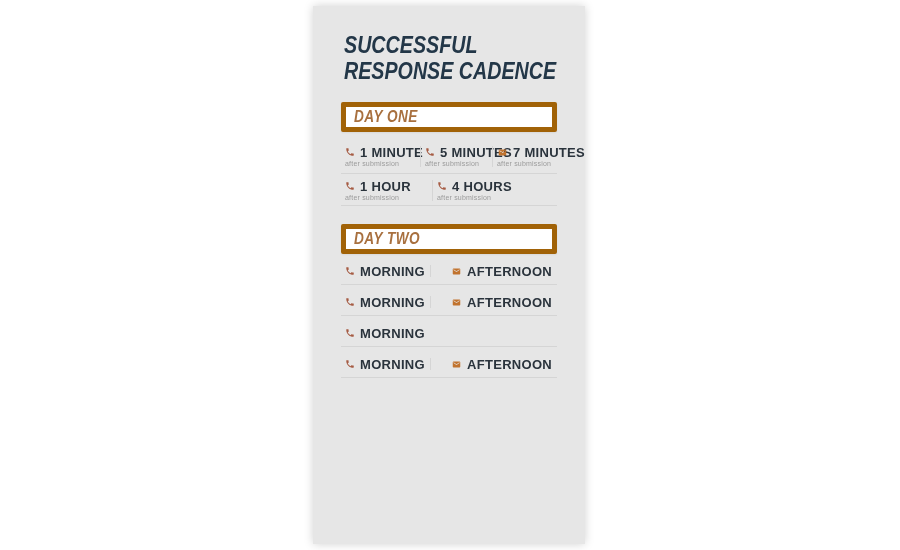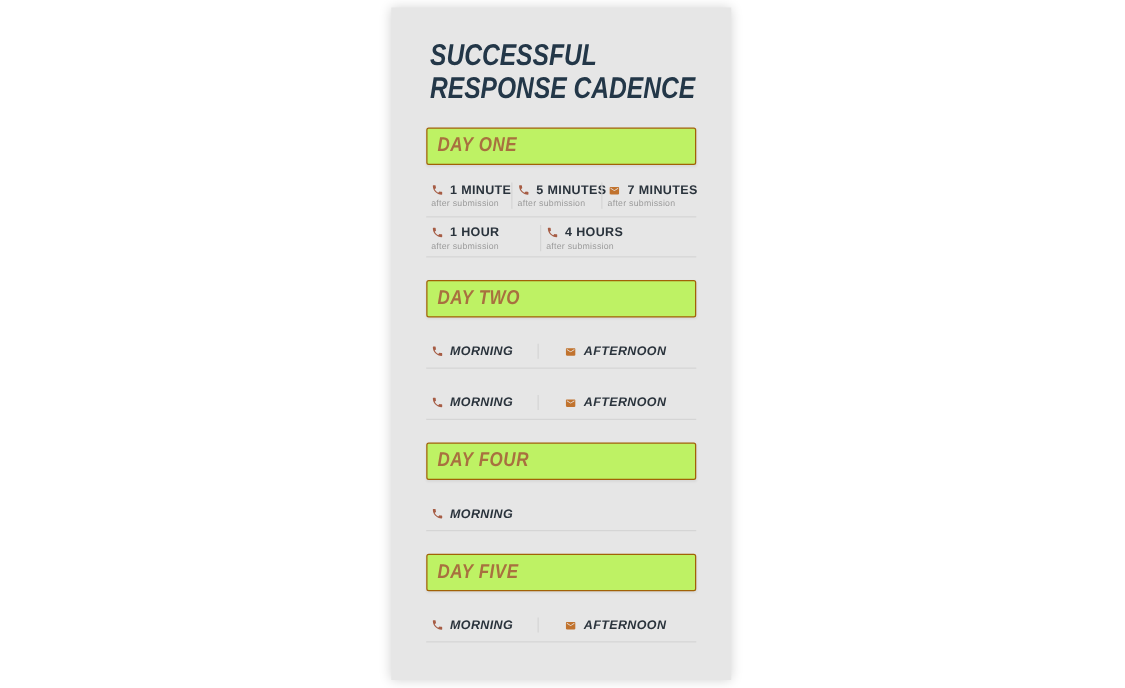--- a/index.html
+++ b/index.html
@@ -43,22 +43,22 @@
     line-height: 26px;
     letter-spacing: 0px;
     transform: scaleX(0.82);
     transform-origin: left top;
     white-space: nowrap;
   }
   .day-box {
     margin-top: 18px;
     height: 30px;
     box-sizing: border-box;
-    background: #bef264;
-    border: 1px solid #a16207;
+    background: #ffffff;
+    border: 5px solid #a16207;
     border-radius: 2px;
     box-shadow: 0 1px 2px rgba(0,0,0,0.06);
     display: flex;
     align-items: center;
     padding-left: 8px;
     text-align: right;
   }
   .day-label {
     color: var(--day-label-color);
     font-weight: bold;
@@ -68,40 +68,40 @@
     transform: scaleX(0.85);
     transform-origin: left center;
     white-space: nowrap;
   }
   .items-row {
     display: flex;
     border-bottom: 1px solid var(--divider-color);
   }
   .row-first { margin-top: 14px; padding-bottom: 6px; }
   .row-next  { padding-top: 6px; padding-bottom: 4px; gap: 12px; }
-  .row-am    { margin-top: 21px; padding-bottom: 7px; font-style: italic; }
+  .row-am    { margin-top: 11px; padding-bottom: 7px; }
   .cell { padding-left: 4px; box-sizing: border-box; }
   .cell + .cell { border-left: 1px solid var(--divider-color); }
   .grid-day1 .cell:nth-child(1) { width: 79px; }
   .grid-day1 .cell:nth-child(2) { width: 72px; }
   .grid-day1 .cell:last-child   { flex: 1; width: auto; }
   .grid-am .cell:nth-child(1)   { width: 89px; }
   .grid-am .cell:nth-child(2)   { flex: 1; padding-left: 20px; }
   .grid-am .cell:only-child     { flex: 1; }
   .item-line {
     display: flex;
     align-items: center;
     gap: 5px;
     height: 12px;
   }
   .item-line svg { width: 10px; height: 10px; flex: 0 0 auto; }
   .icon-phone    { color: var(--phone-color); }
   .icon-envelope { color: var(--envelope-color); width: 11px !important; height: 9px !important; }
   .item-label {
-    font-size: 10px;
+    font-size: 13px;
     font-weight: bold;
     letter-spacing: 0.3px;
     color: var(--item-color);
     white-space: nowrap;
   }
   .item-sub {
     font-size: 7px;
     letter-spacing: 0.2px;
     color: var(--sub-color);
     margin-top: 2px;
@@ -202,35 +202,29 @@
           </div>
           <div class="cell">
             <div class="item-line">
               <svg viewBox="0 0 24 24" class="icon-envelope">
                 <path fill="currentColor" d="M20 4H4c-1.1 0-2 .9-2 2v12c0 1.1.9 2 2 2h16c1.1 0 2-.9 2-2V6c0-1.1-.9-2-2-2zm0 4l-8 5-8-5V6l8 5 8-5v2z"></path>
               </svg>
               <span class="item-label">AFTERNOON</span>
             </div>
           </div>
         </div>
-        <div class="day-box">
-          <span class="day-label">DAY FOUR</span>
-        </div>
-        <div class="items-row grid-am row-am">
-          <div class="cell">
-            <div class="item-line">
-              <svg viewBox="0 0 24 24" class="icon-phone">
-                <path fill="currentColor" d="M6.62 10.79c1.44 2.83 3.76 5.14 6.59 6.59l2.2-2.2c.27-.27.67-.36 1.02-.24 1.12.37 2.33.57 3.57.57.55 0 1 .45 1 1V20c0 .55-.45 1-1 1-9.39 0-17-7.61-17-17 0-.55.45-1 1-1h3.5c.55 0 1 .45 1 1 0 1.25.2 2.45.57 3.57.11.35.03.74-.25 1.02l-2.2 2.2z"></path>
-              </svg>
-              <span class="item-label">MORNING</span>
-            </div>
-          </div>
-        </div>
-        <div class="day-box">
-          <span class="day-label">DAY FIVE</span>
+        <div class="items-row grid-am row-am">
+          <div class="cell">
+            <div class="item-line">
+              <svg viewBox="0 0 24 24" class="icon-phone">
+                <path fill="currentColor" d="M6.62 10.79c1.44 2.83 3.76 5.14 6.59 6.59l2.2-2.2c.27-.27.67-.36 1.02-.24 1.12.37 2.33.57 3.57.57.55 0 1 .45 1 1V20c0 .55-.45 1-1 1-9.39 0-17-7.61-17-17 0-.55.45-1 1-1h3.5c.55 0 1 .45 1 1 0 1.25.2 2.45.57 3.57.11.35.03.74-.25 1.02l-2.2 2.2z"></path>
+              </svg>
+              <span class="item-label">MORNING</span>
+            </div>
+          </div>
         </div>
         <div class="items-row grid-am row-am">
           <div class="cell">
             <div class="item-line">
               <svg viewBox="0 0 24 24" class="icon-phone">
                 <path fill="currentColor" d="M6.62 10.79c1.44 2.83 3.76 5.14 6.59 6.59l2.2-2.2c.27-.27.67-.36 1.02-.24 1.12.37 2.33.57 3.57.57.55 0 1 .45 1 1V20c0 .55-.45 1-1 1-9.39 0-17-7.61-17-17 0-.55.45-1 1-1h3.5c.55 0 1 .45 1 1 0 1.25.2 2.45.57 3.57.11.35.03.74-.25 1.02l-2.2 2.2z"></path>
               </svg>
               <span class="item-label">MORNING</span>
             </div>
           </div>

